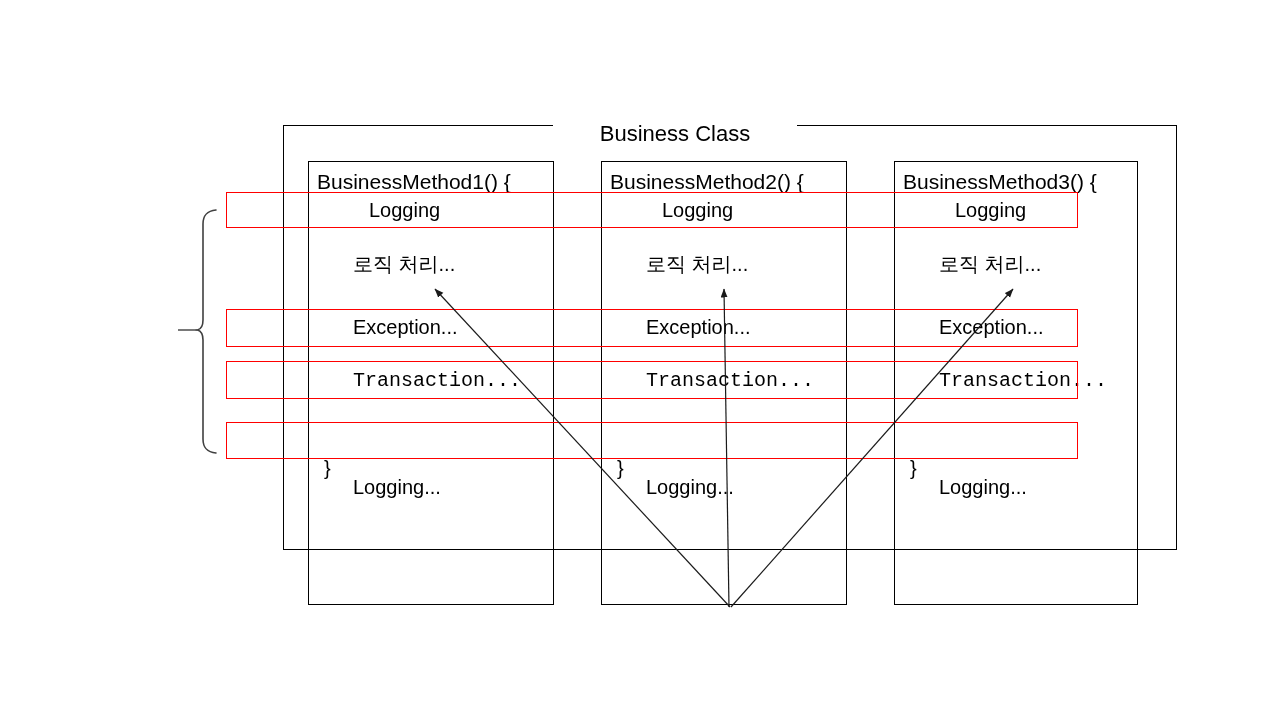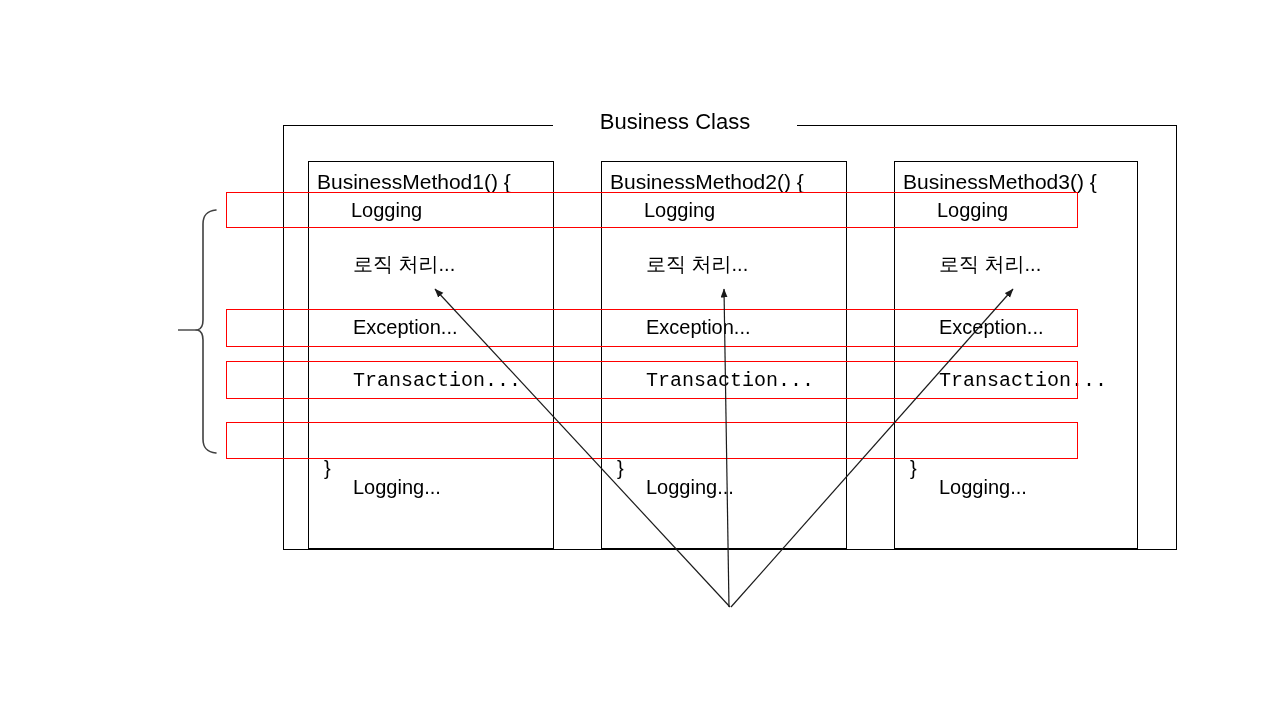--- a/index.html
+++ b/index.html
@@ -14,45 +14,45 @@
     color: #000000;
   }
   .outer-box {
     position: absolute;
     left: 283px; top: 125px;
     width: 894px; height: 425px;
     border: 1.5px solid #000000;
   }
   .outer-title {
     position: absolute;
-    left: 553px; top: 108px;
+    left: 553px; top: 120px;
     width: 244px; height: 27px;
     background: #ffffff;
     font-size: 22px;
     line-height: 27px;
     text-align: center;
     white-space: nowrap;
   }
   .method-box {
     position: absolute;
     top: 161px;
-    height: 388px;
+    height: 444px;
     border: 1.5px solid #000000;
   }
   .mb-1 { left: 308px; width: 246px; }
   .mb-2 { left: 601px; width: 246px; }
   .mb-3 { left: 894px; width: 244px; }
   .m-row {
     position: absolute;
     white-space: nowrap;
     font-size: 20px;
     line-height: 23px;
   }
   .m-header      { left: 8px;  top: 8px;   font-size: 21px; }
-  .m-logging     { left: 42px; top: 37px;  }
+  .m-logging     { left: 60px; top: 37px;  }
   .m-logic       { left: 44px; top: 91px;  }
   .m-exception   { left: 44px; top: 154px; }
   .m-transaction { left: 44px; top: 207px; font-family: Liberation Mono, monospace; }
   .m-logging2    { left: 44px; top: 268px; margin-top: 46px; }
   .m-close       { left: 15px; top: 295px; }
   .hl-box {
     position: absolute;
     left: 226px;
     width: 852px;
     border: 1.6px solid #ff0000;

